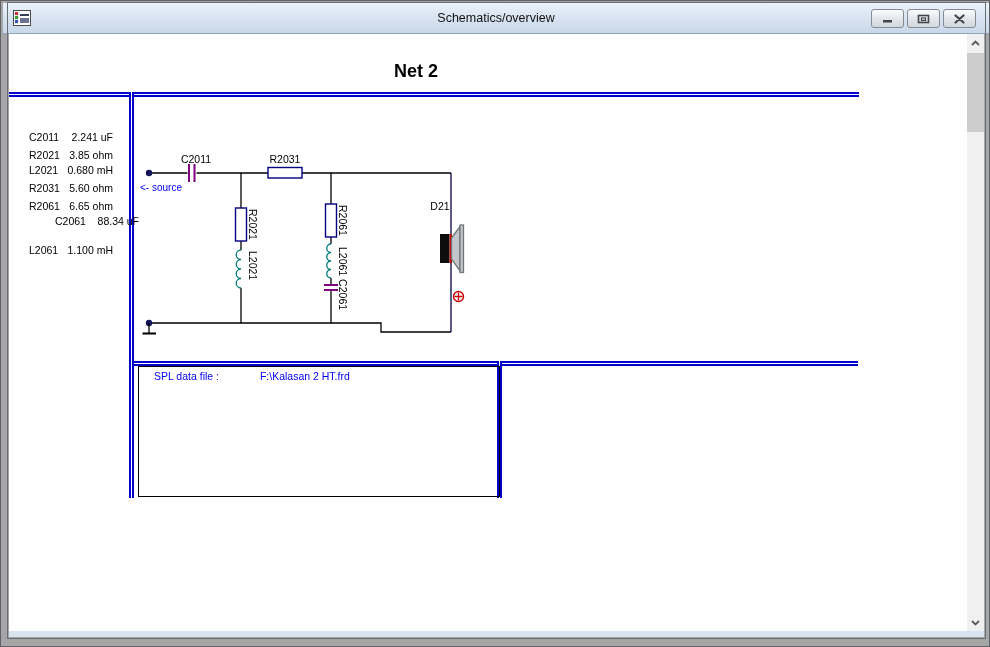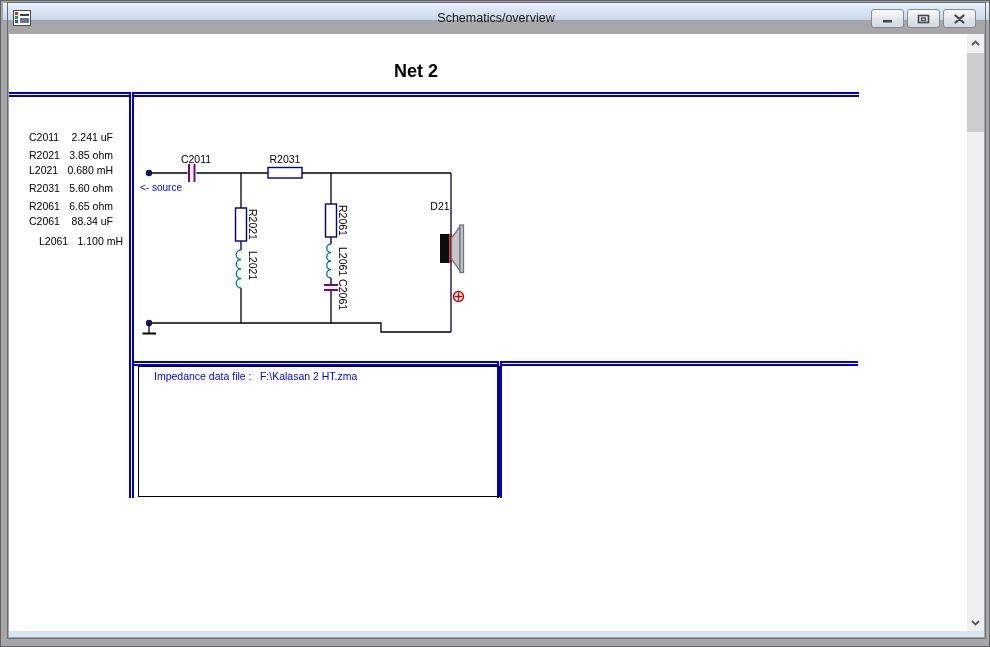--- a/index.html
+++ b/index.html
@@ -1,20 +1,20 @@
 <!DOCTYPE html>
 <html><head>
 <meta charset="utf-8">
 <style>
   html,body{margin:0;padding:0;background:#888;}
   .page{position:relative;width:990px;height:647px;background:#a6a6a6;border:1px solid #5f6368;
         box-sizing:border-box;font-family:"Liberation Sans",sans-serif;overflow:hidden;}
   .inner-outline{position:absolute;left:6px;top:1px;width:977px;height:635px;border:1px solid #686d73;pointer-events:none;z-index:6;}
   
-  .titlebar{position:absolute;left:2px;top:2px;width:986px;height:18px;
+  .titlebar{position:absolute;left:2px;top:2px;width:986px;height:31px;
             background:linear-gradient(#eaf2fb,#d6e2f0 55%,#c9d8e9);border-bottom:1px solid #93a5ba;box-sizing:border-box;z-index:5;}
   .title-text{position:absolute;left:0;top:0;width:100%;height:31px;line-height:31px;text-align:center;
               font-size:12.5px;color:#111;}
   .app-icon{position:absolute;left:10px;top:7px;width:18px;height:16px;background:#fff;border:1px solid #4a4a4a;box-sizing:border-box;}
   .app-icon .col{position:absolute;left:1px;top:1px;width:4px;height:12px;background:#e8e8e8;}
   .app-icon .dotr{position:absolute;left:1px;top:1px;width:3px;height:3px;background:#d03030;}
   .app-icon .dotg{position:absolute;left:1px;top:5px;width:3px;height:3px;background:#2f9e3a;}
   .app-icon .dotb{position:absolute;left:1px;top:9px;width:3px;height:3px;background:#2f53c0;}
   .app-icon .ln1{position:absolute;left:6px;top:3px;width:9px;height:2px;background:#3a3f59;}
   .app-icon .ln2{position:absolute;left:6px;top:7px;width:9px;height:5px;background:#6b7390;}
@@ -111,25 +111,25 @@
     <span>0.680 mH</span>
   </div>
   <div class="comp-row" style="top:181px;">
     <span>R2031</span>
     <span>5.60 ohm</span>
   </div>
   <div class="comp-row" style="top:199px;">
     <span>R2061</span>
     <span>6.65 ohm</span>
   </div>
-  <div class="comp-row" style="top:214px;">
+  <div class="comp-row" style="top:214px;margin-left:26px;">
     <span>C2061</span>
     <span>88.34 uF</span>
   </div>
-  <div class="comp-row" style="top:234px;margin-left:10px;">
+  <div class="comp-row" style="top:243px;">
     <span>L2061</span>
     <span>1.100 mH</span>
   </div>
 
   <svg class="schematic" width="727" height="264" viewBox="131 96 727 264">
 
     <g stroke="#000000" stroke-width="1.3" fill="none">
       <path d="M148,172 H186.5"></path>
       <path d="M195.5,172 H267"></path>
       <path d="M301,172 H450"></path>
@@ -186,22 +186,22 @@
       <text transform="translate(248,208) rotate(90)">R2021</text>
       <text transform="translate(248,250) rotate(90)">L2021</text>
       <text transform="translate(338,204) rotate(90)">R2061</text>
       <text transform="translate(338,246) rotate(90)">L2061 C2061</text>
       <text x="139" y="190" font-size="10" fill="#0000ee">&lt;- source</text>
     </g>
   </svg>
 
   <div class="driver-box">
     <div class="di-row">
-      <span class="di-label">Impedance data file :</span>
-      <span class="di-value">F:\Kalasan 2 HT.zma</span>
+      <span class="di-label">SPL data file :</span>
+      <span class="di-value">F:\Kalasan 2 HT.frd</span>
     </div>
   </div>
 
   <div class="scrollbar">
     <div class="sb-arrow" style="top:0;">
       <svg width="9" height="6">
         <path d="M1,5 L4.5,1.5 L8,5" stroke="#5a5a5a" stroke-width="1.8" fill="none"></path>
       </svg>
     </div>
     <div class="sb-thumb"></div>

